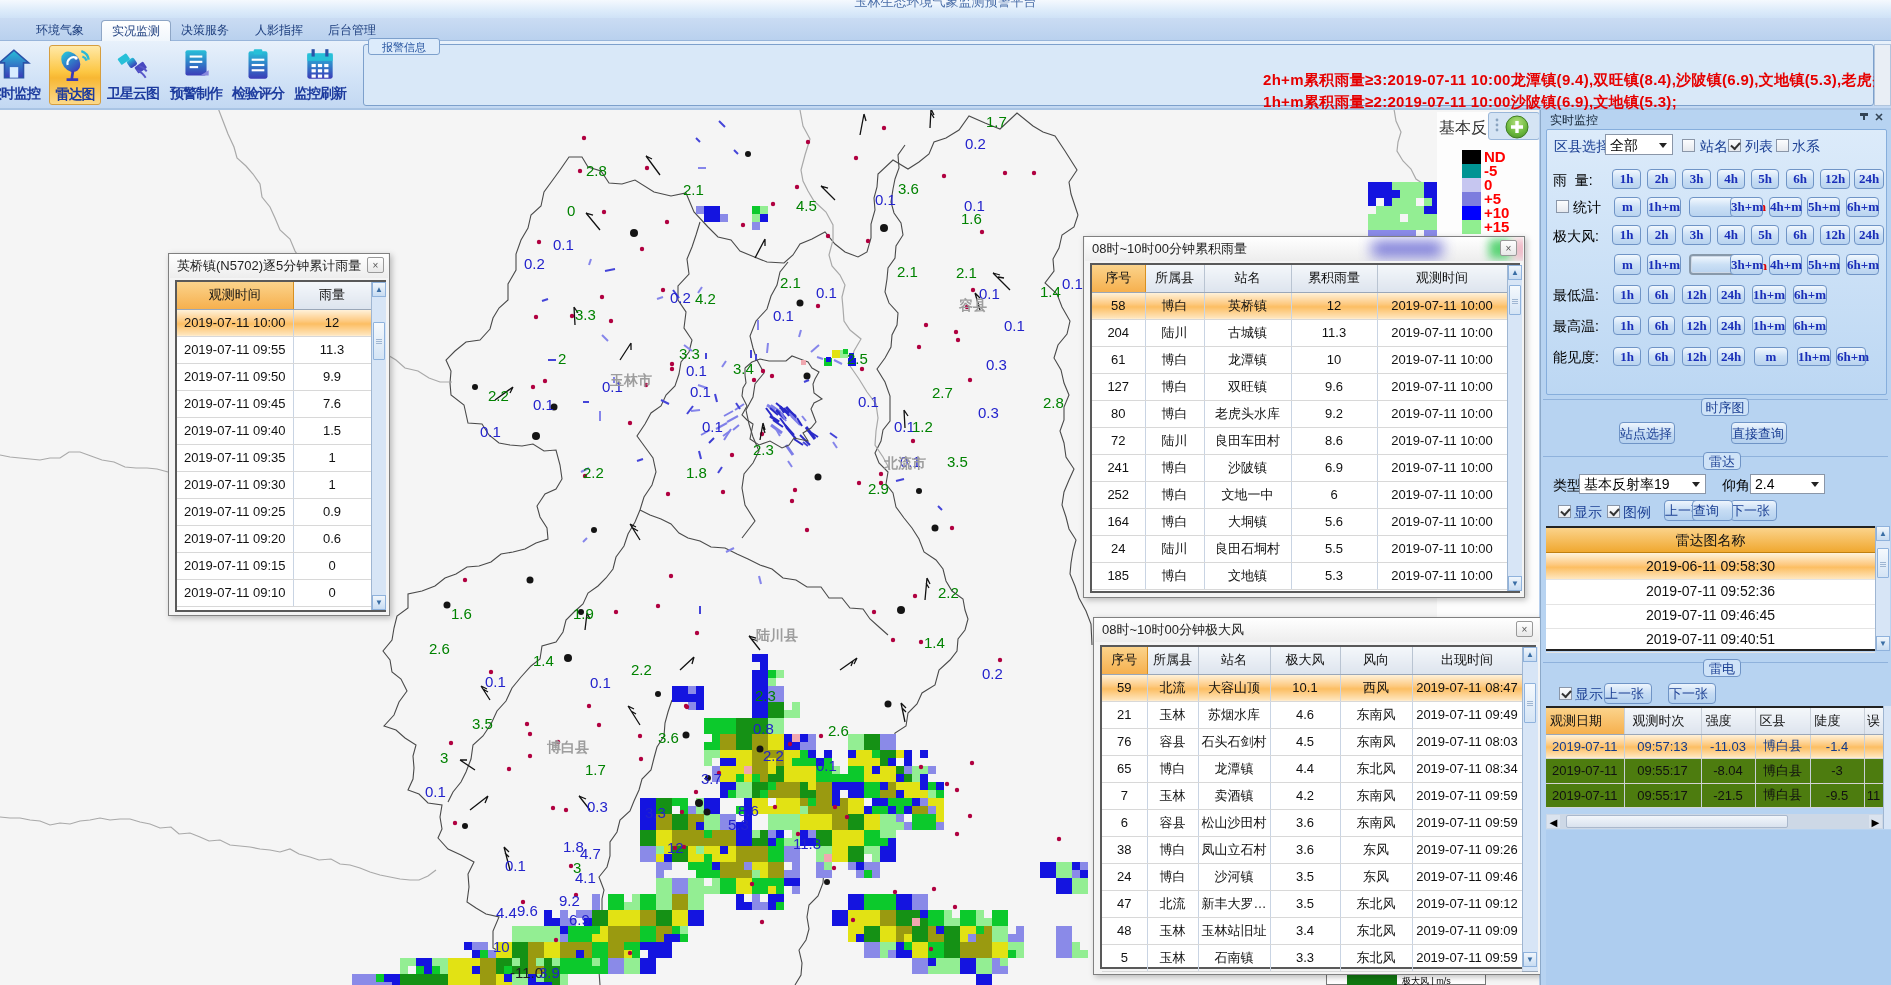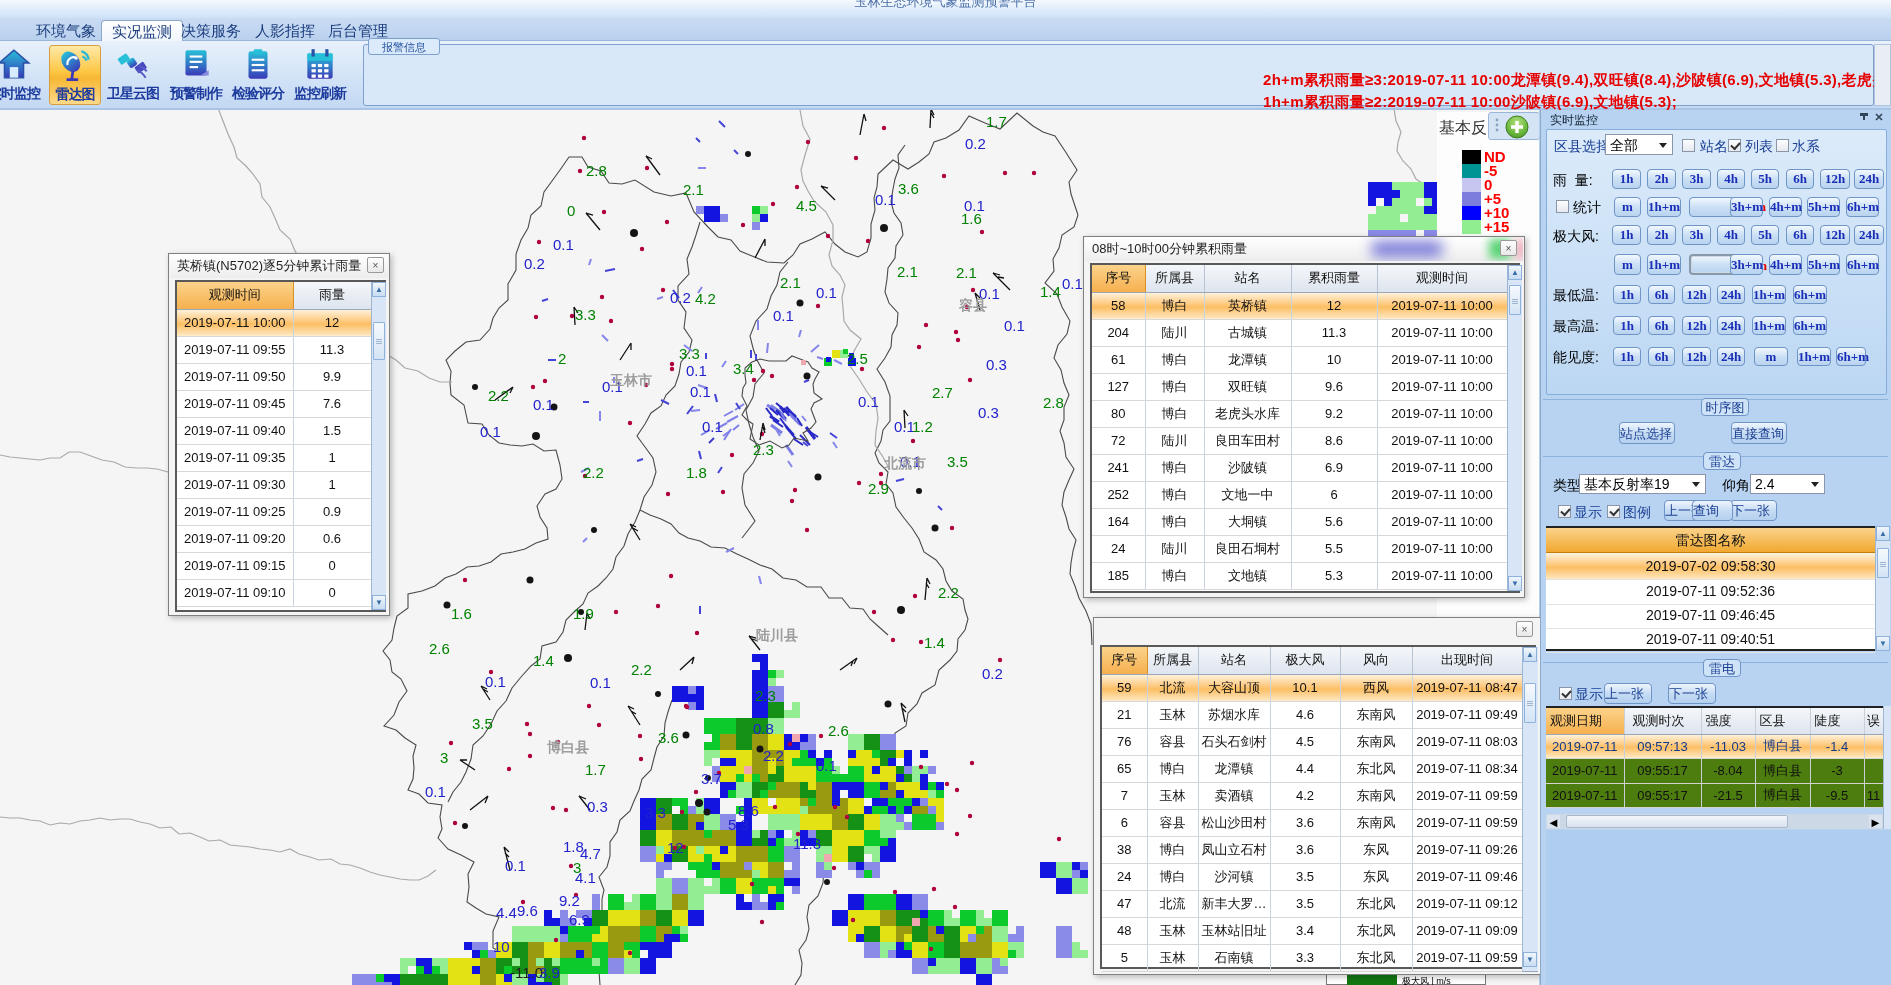--- a/index.html
+++ b/index.html
@@ -1,21 +1,21 @@
 <!DOCTYPE html>
 <html><head><meta charset="utf-8"><style>
 *{margin:0;padding:0;box-sizing:border-box;font-family:"Liberation Sans",sans-serif;}
 html,body{width:1891px;height:985px;overflow:hidden;}
 body{position:relative;background:#b7cfed;font-size:13px;}
 .abs{position:absolute;}
 
 #titlebar{left:0;top:0;width:1891px;height:18px;background:linear-gradient(#f5f9fe,#dcebfa 60%,#cfe2f7);}
 #titletext{width:100%;top:-7px;text-align:center;color:#4a6ea8;font-size:13px;}
 #tabbar{left:0;top:18px;width:1891px;height:23px;background:linear-gradient(#cadcf3,#b9d1ee);border-bottom:1px solid #98b5da;}
-.tab{position:absolute;top:2px;height:21px;line-height:21px;padding:0 10px;color:#1d3e7e;font-size:15px;}
+.tab{position:absolute;top:2px;height:21px;line-height:21px;padding:0 10px;color:#1d3e7e;font-size:12px;}
 .tab.sel{background:linear-gradient(#ffffff,#f0f6fc);border:1px solid #8ea6c6;border-bottom:none;border-radius:4px 4px 0 0;}
 #toolbar{left:0;top:41px;width:1891px;height:69px;background:linear-gradient(#e8f1fb,#d2e3f7 55%,#c3d8f2);border-bottom:2px solid #a9c4e4;}
 .tbtn{position:absolute;top:4px;width:52px;height:60px;text-align:center;color:#1d3b9e;font-size:14px;font-weight:bold;letter-spacing:-1px;}
 .tbtn svg{display:block;margin:2px auto 2px;}
 .tbtn.sel{background:linear-gradient(#ffe9a8,#fcc642 45%,#f7b733 55%,#fbd98a);border:1px solid #d69e3f;border-radius:3px;}
 #warnbox{left:363px;top:44px;width:1511px;height:62px;background:#d9e8f8;border:1px solid #7da0cc;border-radius:3px;}
 #warnlabel{left:368px;top:38px;width:72px;height:17px;background:#dcebfb;border:1px solid #7da0cc;border-radius:3px;font-size:11px;color:#1f4e9c;text-align:center;line-height:16px;}
 .warntext{position:absolute;left:14px;color:#e60000;font-weight:bold;font-size:15px;white-space:nowrap;letter-spacing:0.3px;}
 #warnscroll{left:1874px;top:44px;width:17px;height:62px;background:#e9eef5;border:1px solid #b0c4dd;}
 
@@ -768,20 +768,21 @@
         </tbody>
       </table>
       <div class="vs abs" style="left:415px;top:0px;height:326px">
         <div class="ar" style="top:0">▲</div>
         <div class="ar" style="bottom:0">▼</div>
         <div class="th" style="top:20px;height:30px"></div>
       </div>
     </div>
   </div>
 <div class="win" style="left:1093px;top:617px;width:448px;height:358px">
+    <div class="tb">08时~10时00分钟极大风</div>
     <div class="cls" style="right:7px">×</div>
     <div class="grid" style="left:6px;top:27px;width:436px;height:324px">
       <table class="g">
         <colgroup>
           <col style="width:45px">
           <col style="width:51px">
           <col style="width:72px">
           <col style="width:70px">
           <col style="width:72px">
           <col style="width:110px">
@@ -977,21 +978,21 @@
 <div class="dd" style="left:1750px;top:474px;width:75px;height:20px;line-height:19px">2.4</div>
 <div class="cb on abs" style="left:1558px;top:505px"></div>
 <div class="blab" style="left:1574px;top:504px">显示</div>
 <div class="cb on abs" style="left:1607px;top:505px"></div>
 <div class="blab" style="left:1623px;top:504px">图例</div>
 <div class="bigbtn" style="left:1664px;top:500px;width:46px;height:21px;line-height:20px">上一张</div>
 <div class="bigbtn" style="left:1730px;top:500px;width:47px;height:21px;line-height:20px">下一张</div>
 <div class="bigbtn" style="left:1692px;top:500px;width:41px;height:21px;line-height:20px">查询</div>
 <div id="rtable" class="abs">
     <div id="rthead">雷达图名称</div>
-    <div class="rrow rsel" style="top:25px">2019-07-02 09:58:30</div>
+    <div class="rrow rsel" style="top:25px">2019-06-11 09:58:30</div>
     <div class="rrow" style="top:50px">2019-07-11 09:52:36</div>
     <div class="rrow" style="top:74px">2019-07-11 09:46:45</div>
     <div class="rrow" style="top:98px">2019-07-11 09:40:51</div>
   </div>
 <div class="vs abs" style="left:1875px;top:526px;height:125px">
     <div class="ar" style="top:0">▲</div>
     <div class="ar" style="bottom:0">▼</div>
     <div class="th" style="top:22px;height:30px"></div>
   </div>
 <div class="gline" style="top:662px"></div>

